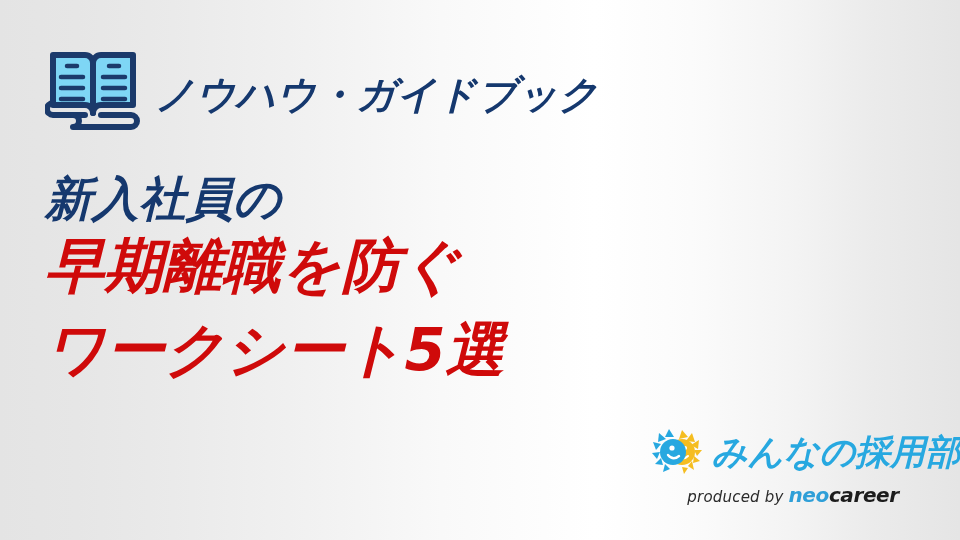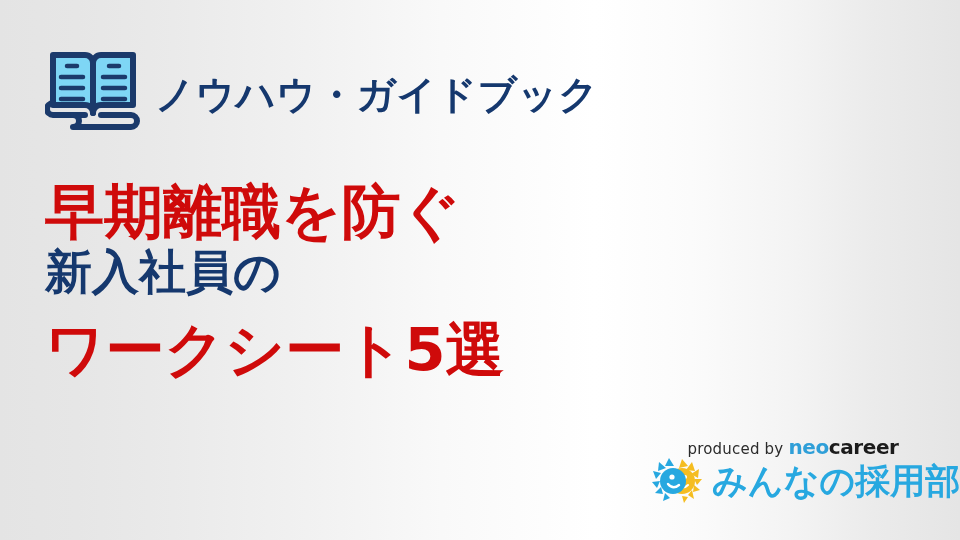--- a/index.html
+++ b/index.html
@@ -25,20 +25,21 @@
       #eaeaea 18%,
       #f1f1f1 32%,
       #f9f9f9 46%,
       #ffffff 62%,
       #fbfbfb 72%,
       #f4f4f4 82%,
       #ebebeb 91%,
       #e5e5e5 100%
     );
     overflow: hidden;
+    font-style: italic;
   }
 
   
   #badge-row {
     position: absolute;
     left: 45px;
     top: 46px;
     display: flex;
     align-items: center;
     gap: 14px;
@@ -185,30 +186,26 @@
 
         <path d="M40 69 h-32 a6 6 0 0 1 0 -12" fill="none" stroke="#1b3a6b" stroke-width="6" stroke-linecap="round"></path>
         <path d="M56 69 h30 a6 6 0 0 1 0 12 h-58 a6 6 0 0 0 0 -12" fill="none" stroke="#1b3a6b" stroke-width="6" stroke-linecap="round" stroke-linejoin="round"></path>
       </svg>
     </span>
 
     <span id="badge-label">ノウハウ・ガイドブック</span>
   </div>
 
   <div id="headline">
+    <div class="hl-line hl-navy" id="hl-line-1">新入社員の</div>
     <div class="hl-line hl-red" id="hl-line-2">早期離職を防ぐ</div>
-    <div class="hl-line hl-navy" id="hl-line-1">新入社員の</div>
     <div class="hl-line hl-red" id="hl-line-3">ワークシート5選</div>
   </div>
 
   <div id="logo">
-
-    <div id="logo-tagline">
-      <span class="tag-produced">produced by</span><span class="tag-produced">&nbsp;</span><span class="tag-neo">neo</span><span class="tag-career">career</span>
-    </div>
 
     <div id="logo-main">
 
       <span>
         <svg id="sun-mark" viewBox="0 0 52 48" xmlns="http://www.w3.org/2000/svg" aria-hidden="true">
 
           <g fill="#f5bd20">
             <polygon points="30,2 36,9 27,11"></polygon>
             <polygon points="40,5 43,14 34,13"></polygon>
             <polygon points="47,12 46,21 39,17"></polygon>
@@ -235,15 +232,19 @@
           <circle cx="21" cy="24" r="13" fill="#27a8e0"></circle>
 
           <circle cx="20" cy="20" r="2.6" fill="#ffffff"></circle>
           <path d="M16 27 q5 6 11 1" fill="none" stroke="#ffffff" stroke-width="2.4" stroke-linecap="round"></path>
         </svg>
       </span>
 
       <span id="logo-wordmark">みんなの採用部</span>
     </div>
 
+    <div id="logo-tagline">
+      <span class="tag-produced">produced by</span><span class="tag-produced">&nbsp;</span><span class="tag-neo">neo</span><span class="tag-career">career</span>
+    </div>
+
   </div>
 
 </div>
 
 </body></html>

